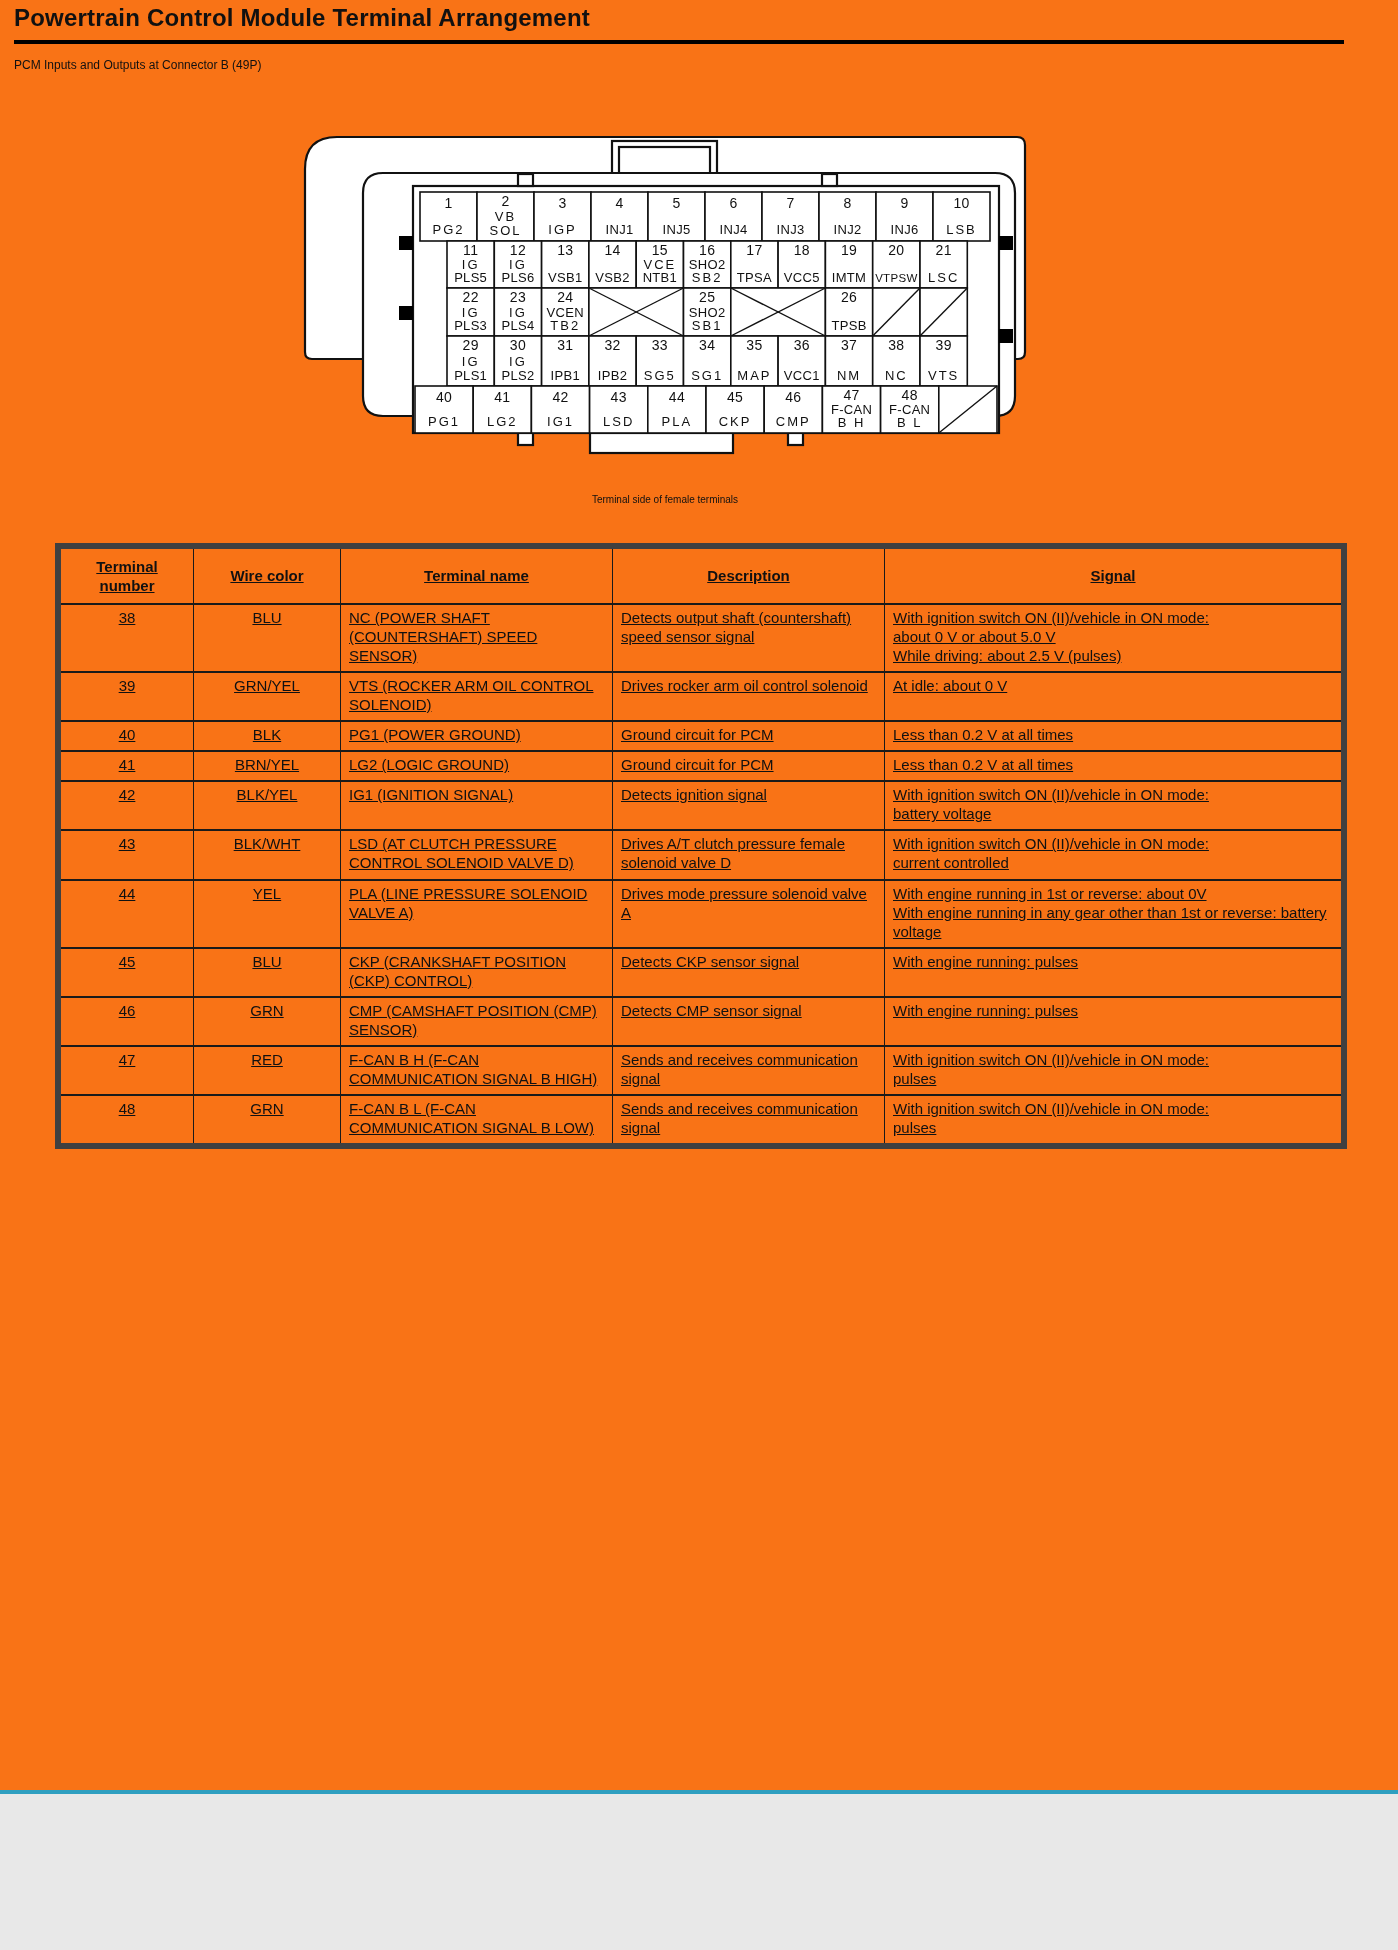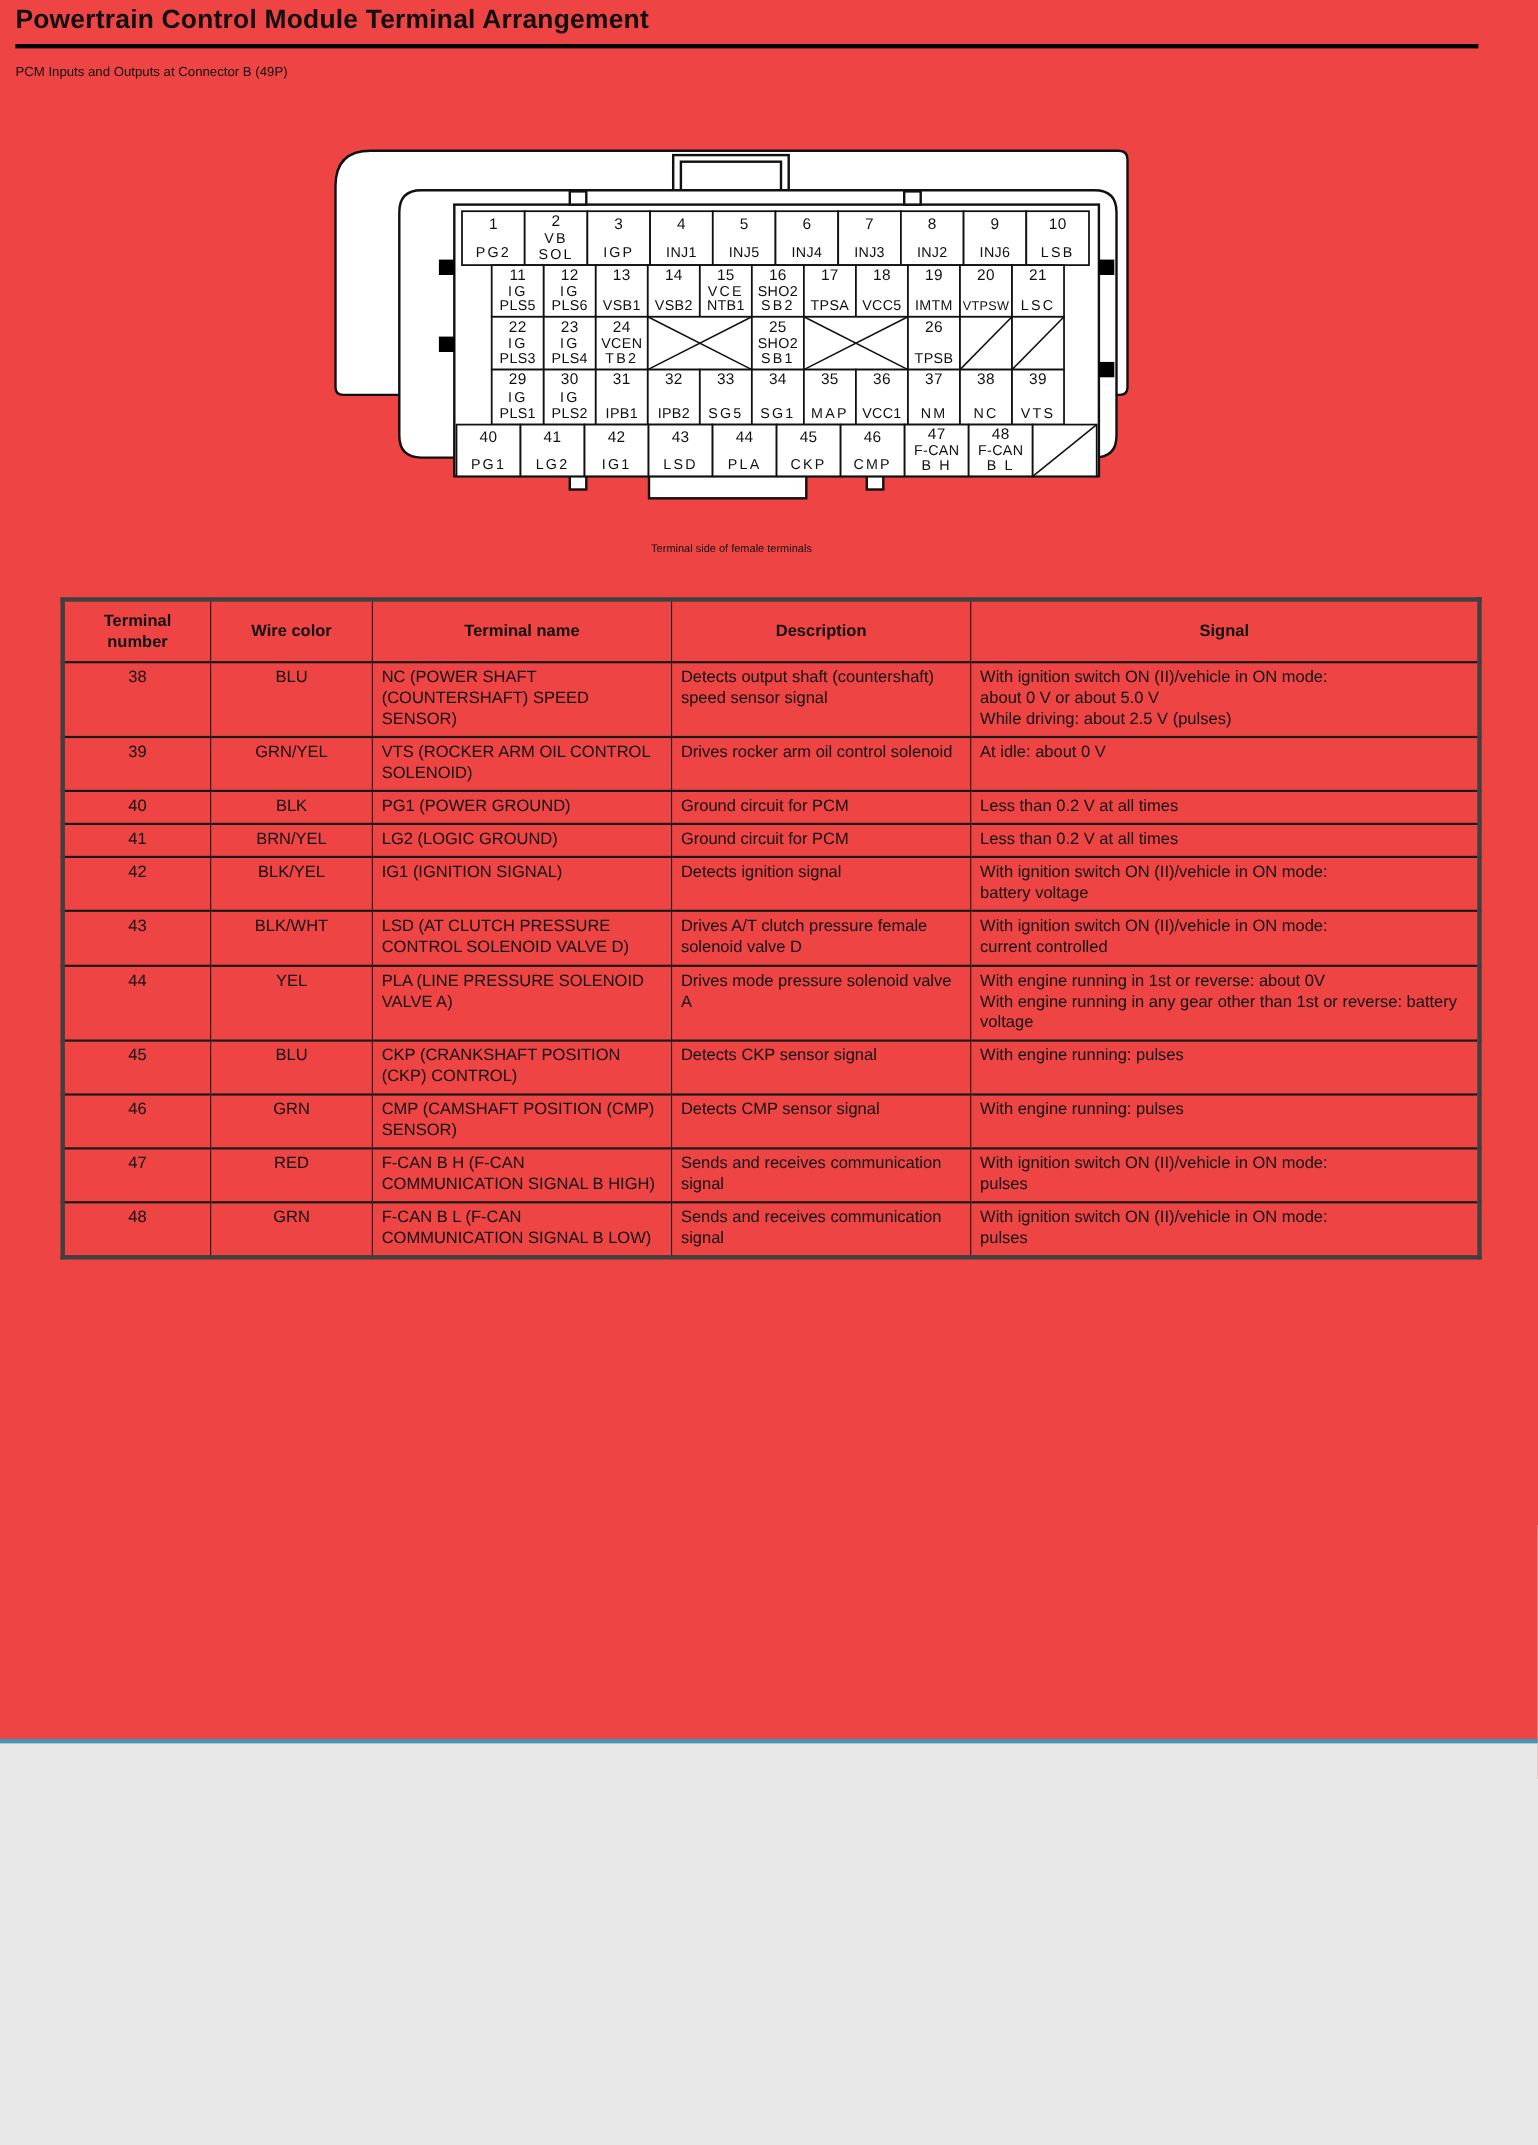--- a/index.html
+++ b/index.html
@@ -1,38 +1,39 @@
 <!DOCTYPE html>
 <html><head>
 <meta charset="utf-8">
 <style>
   html,body{margin:0;padding:0;background:#e8e8e8;}
   .page{
     position:relative;
-    width:1398px;height:1585px;
-    background:#ef4444;
+    width:1398px;height:1794px;
+    background:#f97316;
     font-family:"Liberation Sans", sans-serif;
     color:#111;
     overflow:hidden;
   }
   
   .hdr{position:absolute;left:14px;top:4px;width:1370px;}
   .title{font-size:24px;font-weight:bold;letter-spacing:0.2px;line-height:1.2;}
   .rule{height:4px;background:#000;width:1330px;margin-top:7px;}
   .subtitle{font-size:12px;font-weight:normal;margin-top:14px;}
   
   .diagram{position:absolute;left:285px;top:106px;width:760px;}
   .diagram svg{display:block;}
   .caption{font-size:10px;text-align:center;margin-top:16px;color:#111;}
   
   .tblwrap{position:absolute;left:55px;top:543px;width:1292px;}
   table.term{
     border-collapse:collapse;width:100%;
     font-size:15px;line-height:1.27;
-    border:4px solid #404040;
+    border:6px solid #404040;
+    text-decoration:underline;
   }
   table.term th{
     border:1px solid #1a1a1a;border-bottom:2px solid #1a1a1a;
     font-size:15px;font-weight:bold;text-align:center;
     padding:5px 6px;vertical-align:middle;height:44px;
   }
   table.term td{
     border:1px solid #1a1a1a;border-top:2px solid #1a1a1a;
     padding:3px 8px 6px 8px;vertical-align:top;
   }

